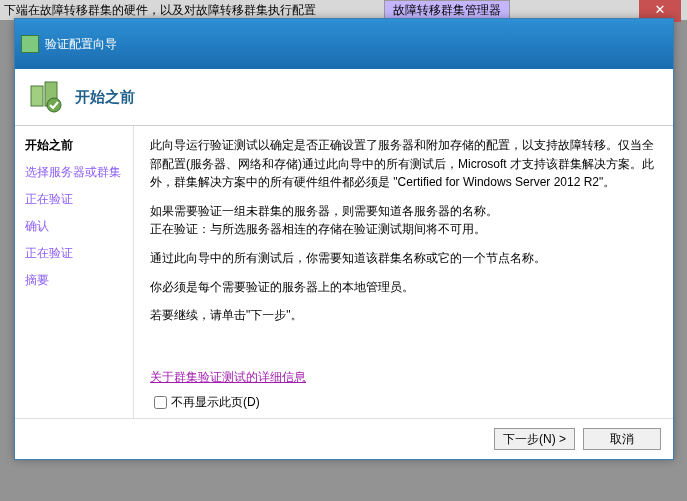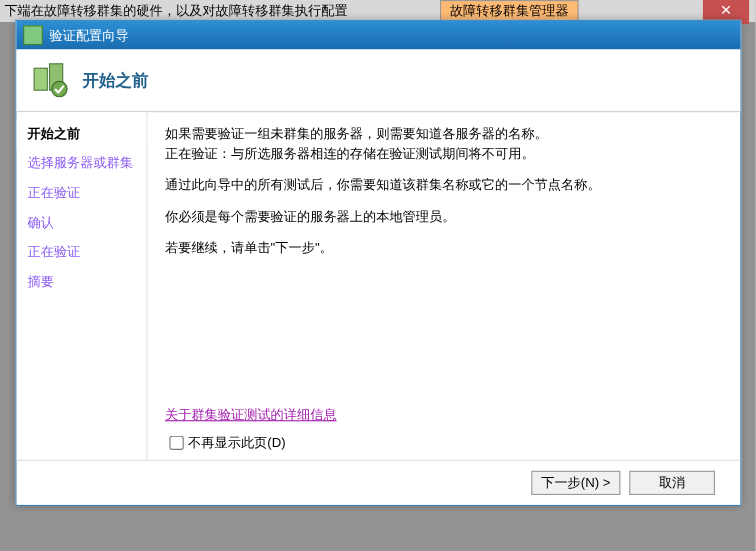--- a/index.html
+++ b/index.html
@@ -18,23 +18,23 @@
     width: 687px; height: 20px;
     background: #d8d8d8;
     color: #000;
     padding-left: 4px;
     line-height: 20px;
     white-space: nowrap;
     overflow: hidden;
   }
   .bg-tab {
     position: absolute;
-    top: 0; left: 400px;
+    top: 0; left: 384px;
     height: 18px;
-    background: #fdba74;
+    background: #c4b5fd;
     border: 1px solid #999;
     padding: 0 8px;
     font-size: 12px;
     line-height: 18px;
   }
   .close-x {
     position: absolute;
     top: 0; right: 6px;
     width: 42px; height: 22px;
     background: #c75050;
@@ -53,21 +53,21 @@
     box-shadow: 0 0 8px rgba(0,0,0,0.3);
     display: flex;
     flex-direction: column;
   }
   .titlebar {
     height: 26px;
     background: linear-gradient(#2d8fd4, #1a6cb0);
     color: #fff;
     display: flex;
     align-items: center;
-    padding: 0 6px;
+    padding: 12px 6px;
     font-size: 12px;
   }
   .titlebar-icon {
     width: 16px; height: 16px;
     margin-right: 6px;
     background: #7fc97f;
     border: 1px solid #3a7a3a;
   }
   .header-band {
     height: 56px;
@@ -128,21 +128,21 @@
     display: flex;
     margin-top: 6px;
   }
   .checkbox-row input { margin-right: 4px; }
   .button-row {
     height: 40px;
     border-top: 1px solid #ddd;
     display: flex;
     justify-content: flex-end;
     align-items: center;
-    padding-right: 23px;
+    padding-right: 12px;
     gap: 8px;
   }
   .btn {
     min-width: 78px;
     height: 22px;
     border: 1px solid #999;
     background: #f0f0f0;
     font-size: 12px;
     font-family: inherit;
     cursor: pointer;
@@ -180,20 +180,21 @@
       <div class="nav-item active">开始之前</div>
       <div class="nav-item">选择服务器或群集</div>
       <div class="nav-item">正在验证</div>
       <div class="nav-item">确认</div>
       <div class="nav-item">正在验证</div>
       <div class="nav-item">摘要</div>
     </div>
 
     <div class="content">
       <div>
+        <div class="para">此向导运行验证测试以确定是否正确设置了服务器和附加存储的配置，以支持故障转移。仅当全部配置(服务器、网络和存储)通过此向导中的所有测试后，Microsoft 才支持该群集解决方案。此外，群集解决方案中的所有硬件组件都必须是 "Certified for Windows Server 2012 R2"。</div>
         <div class="para">
           <div>如果需要验证一组未群集的服务器，则需要知道各服务器的名称。</div>
           <div>正在验证：与所选服务器相连的存储在验证测试期间将不可用。</div>
         </div>
         <div class="para">通过此向导中的所有测试后，你需要知道该群集名称或它的一个节点名称。</div>
         <div class="para">你必须是每个需要验证的服务器上的本地管理员。</div>
         <div class="para">若要继续，请单击"下一步"。</div>
       </div>
       <div>
         <div><a class="link">关于群集验证测试的详细信息</a></div>

